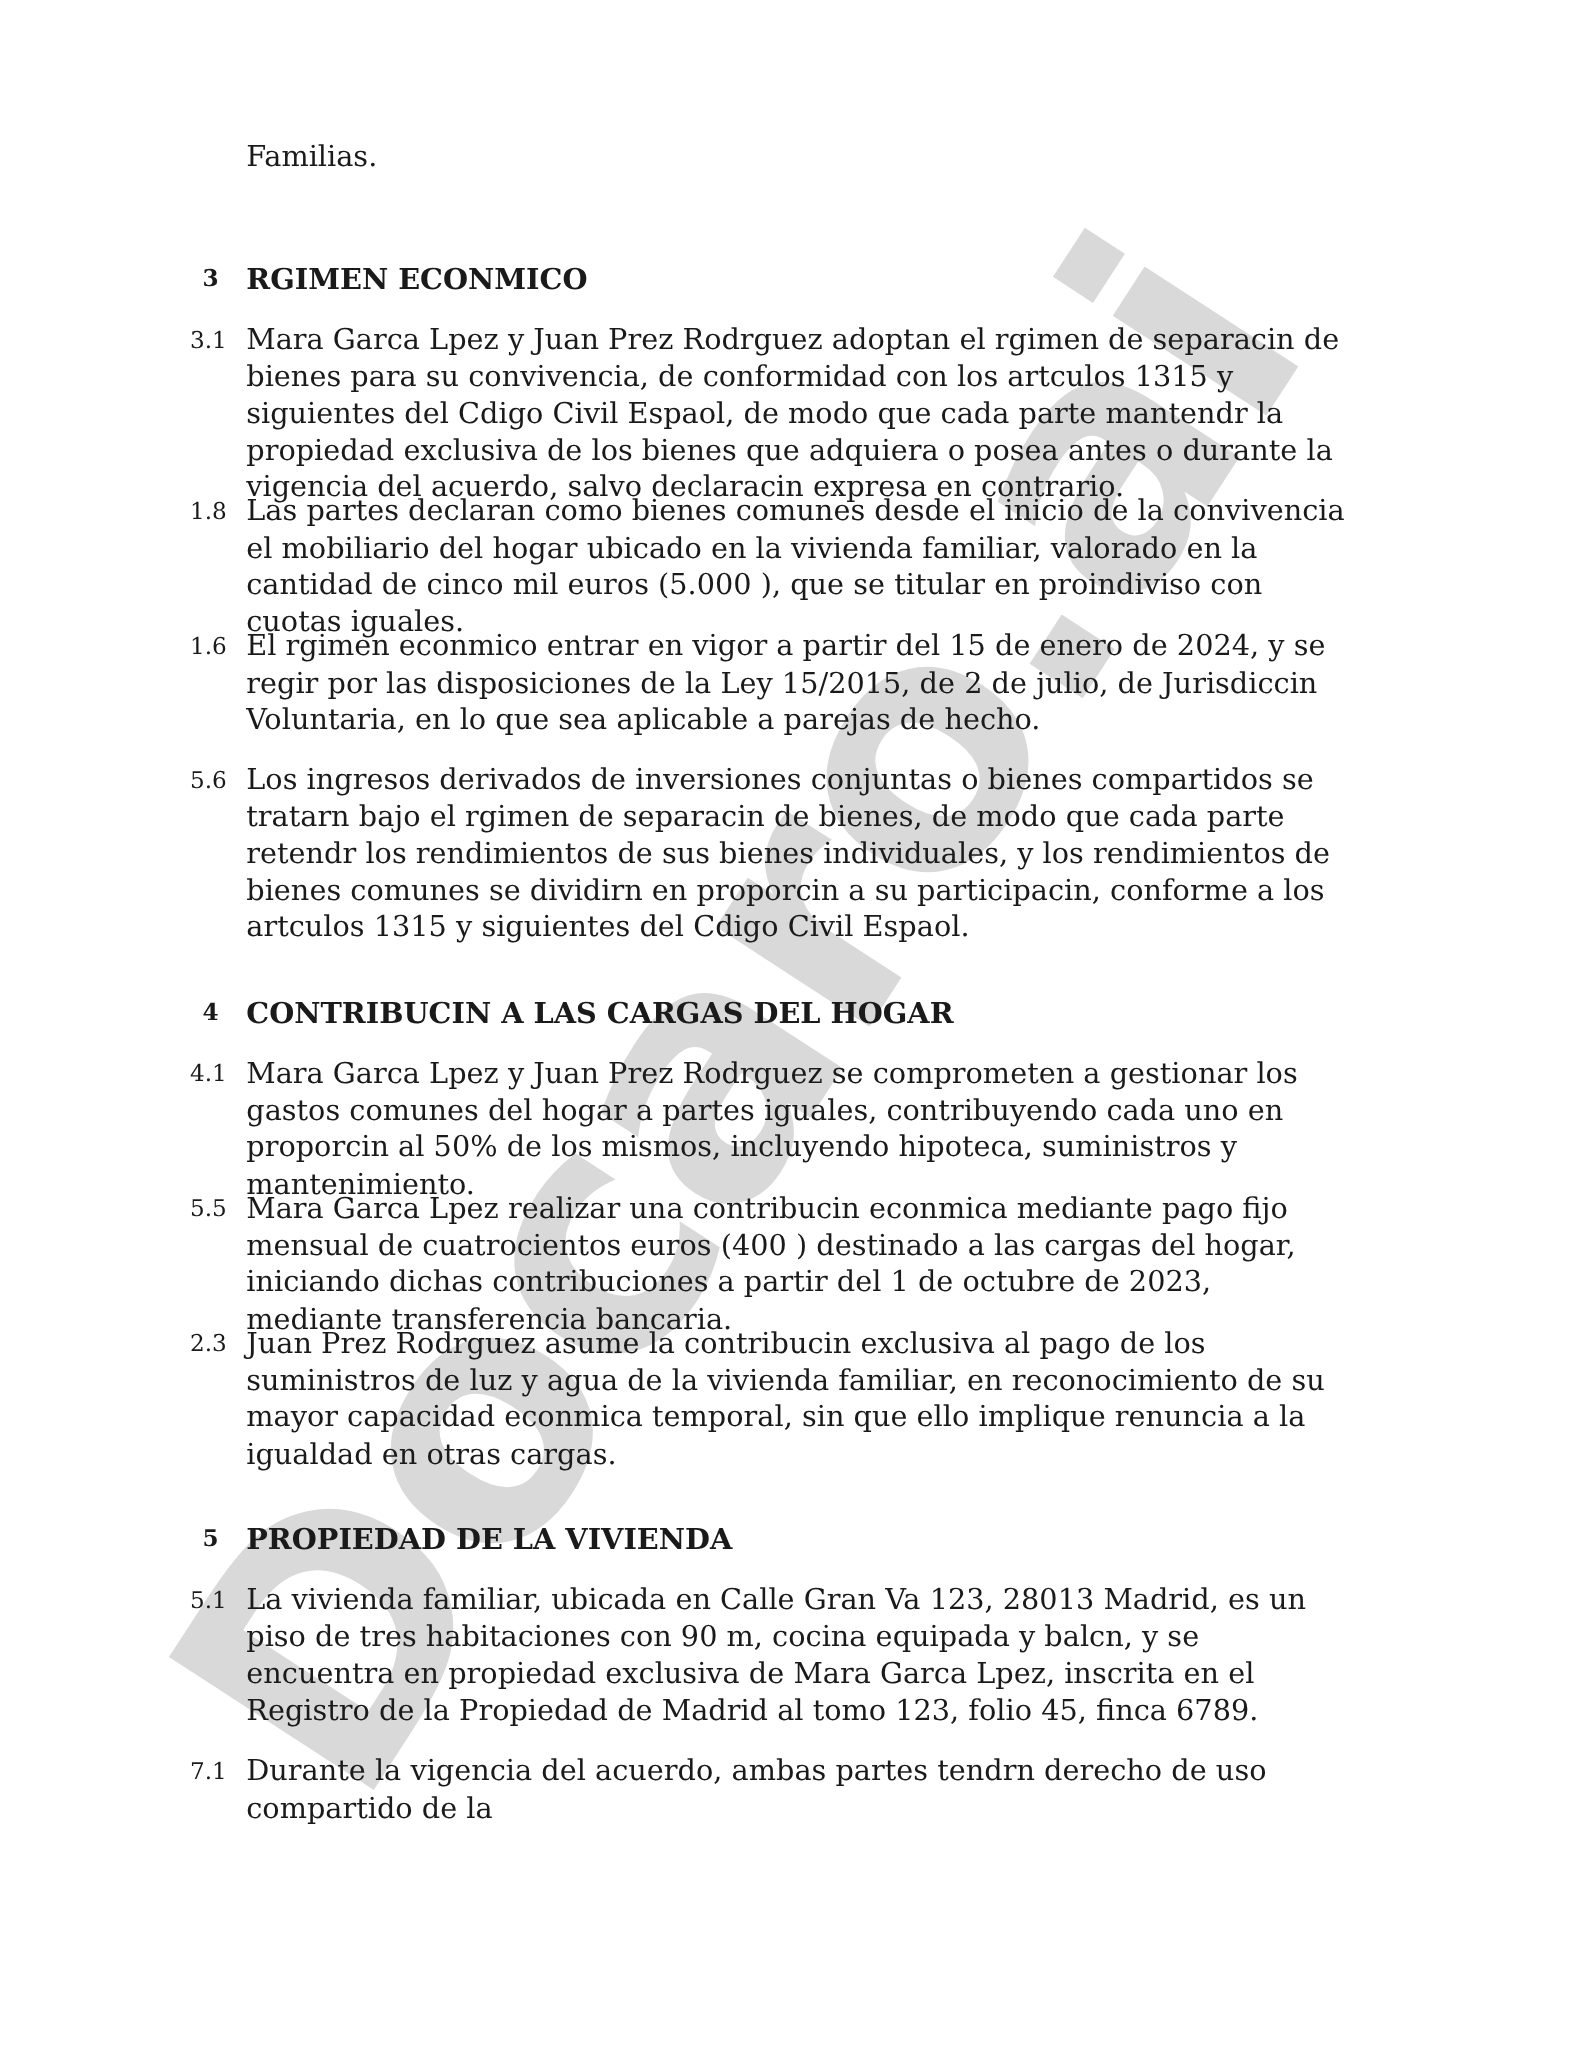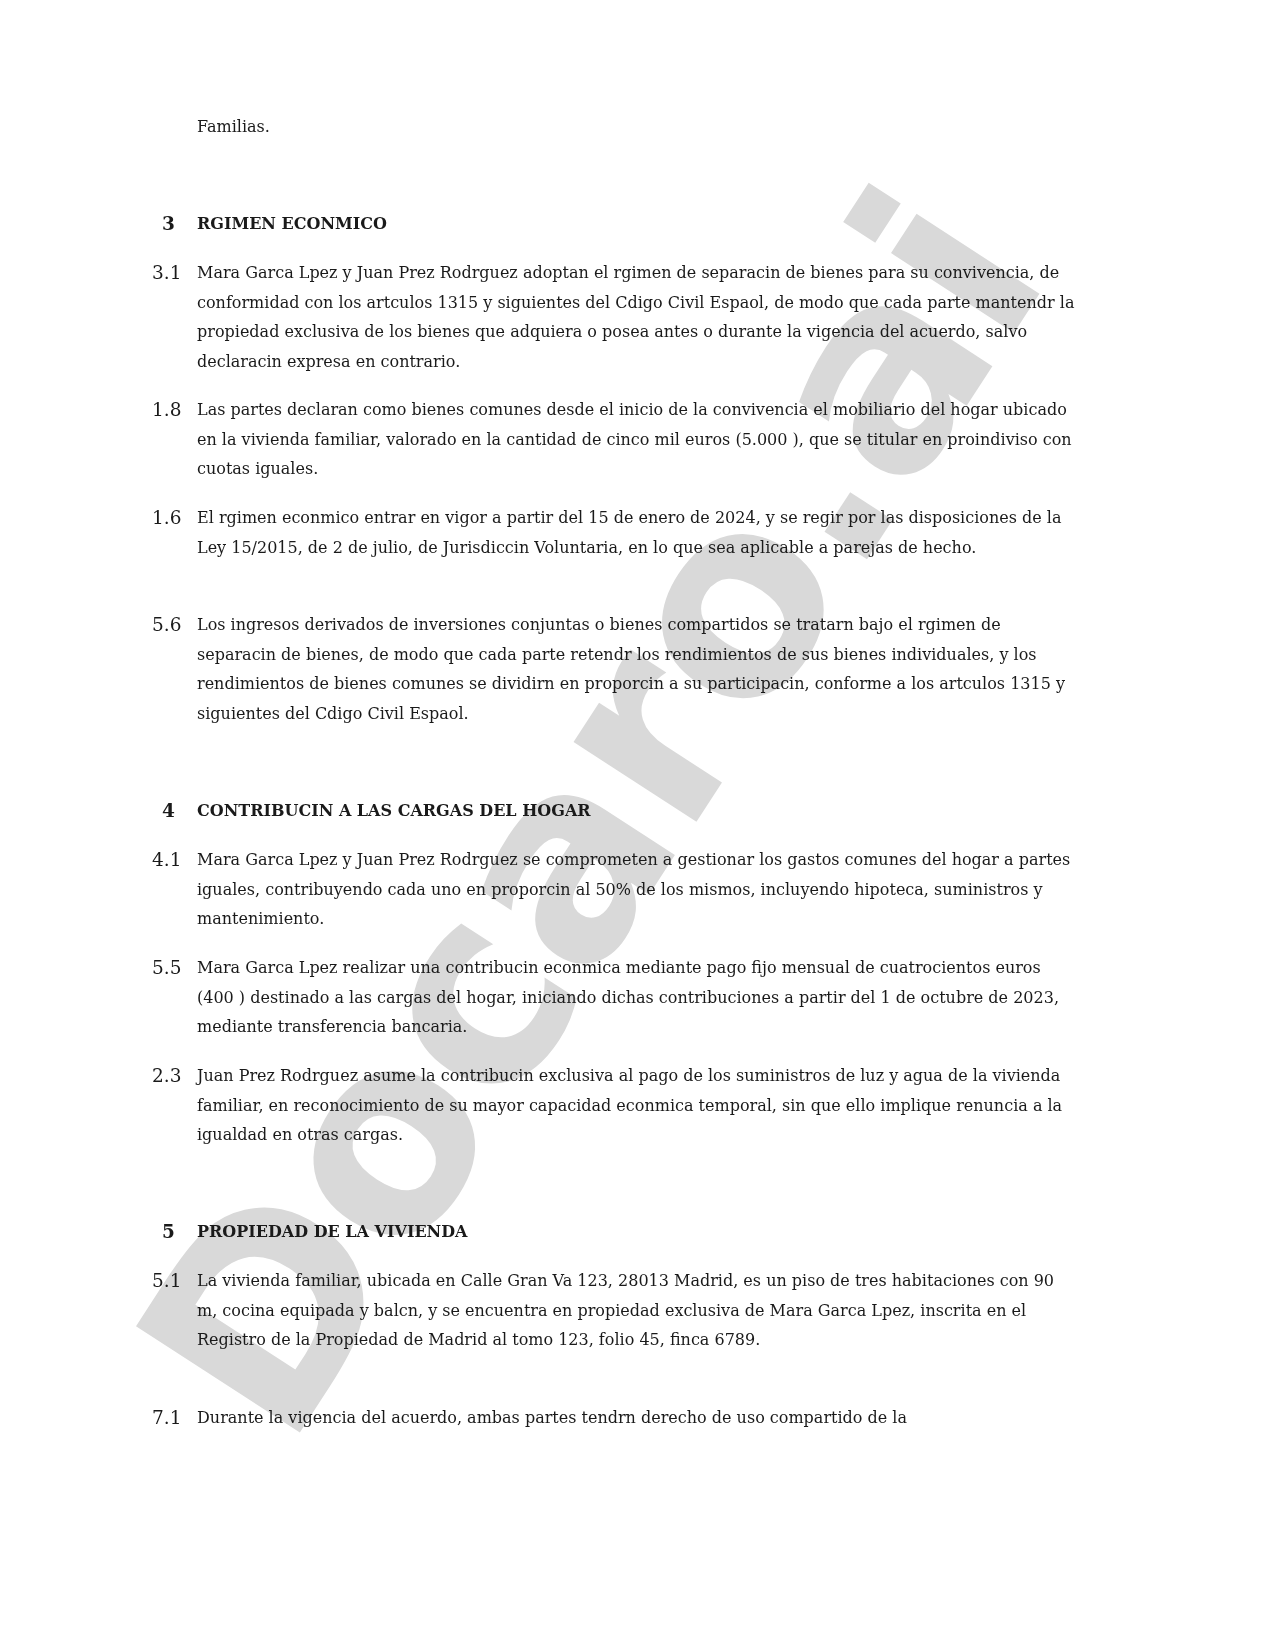--- a/index.html
+++ b/index.html
@@ -24,21 +24,21 @@
       user-select: none;
     }
     .content { position: absolute; left: 0; top: 0; width: 1275px; z-index: 1; }
     .block { position: absolute; left: 0; width: 1275px; }
     .num {
       position: absolute; left: 152px; width: 38px; text-align: left;
       font-size: 18.5px; line-height: 29.5px;
     }
     .text {
       position: absolute; left: 197px; width: 880px;
-      font-size: 16px; line-height: 29.5px;
+      font-size: 23px; line-height: 29.5px;
     }
     .head .num { left: 162px; font-weight: bold; }
     .head .text { font-weight: bold; }
     b { font-weight: normal; }
   </style>
 </head>
 <body>
 
 <div class="page">
 

